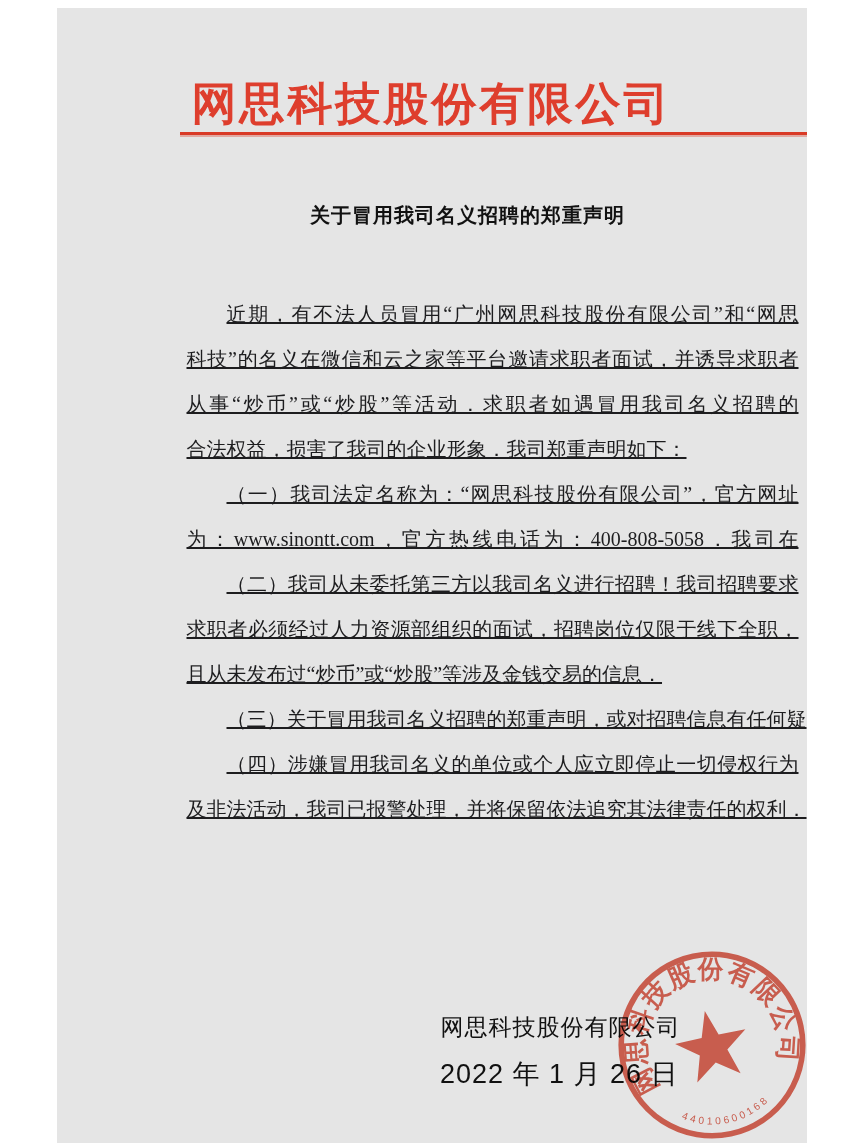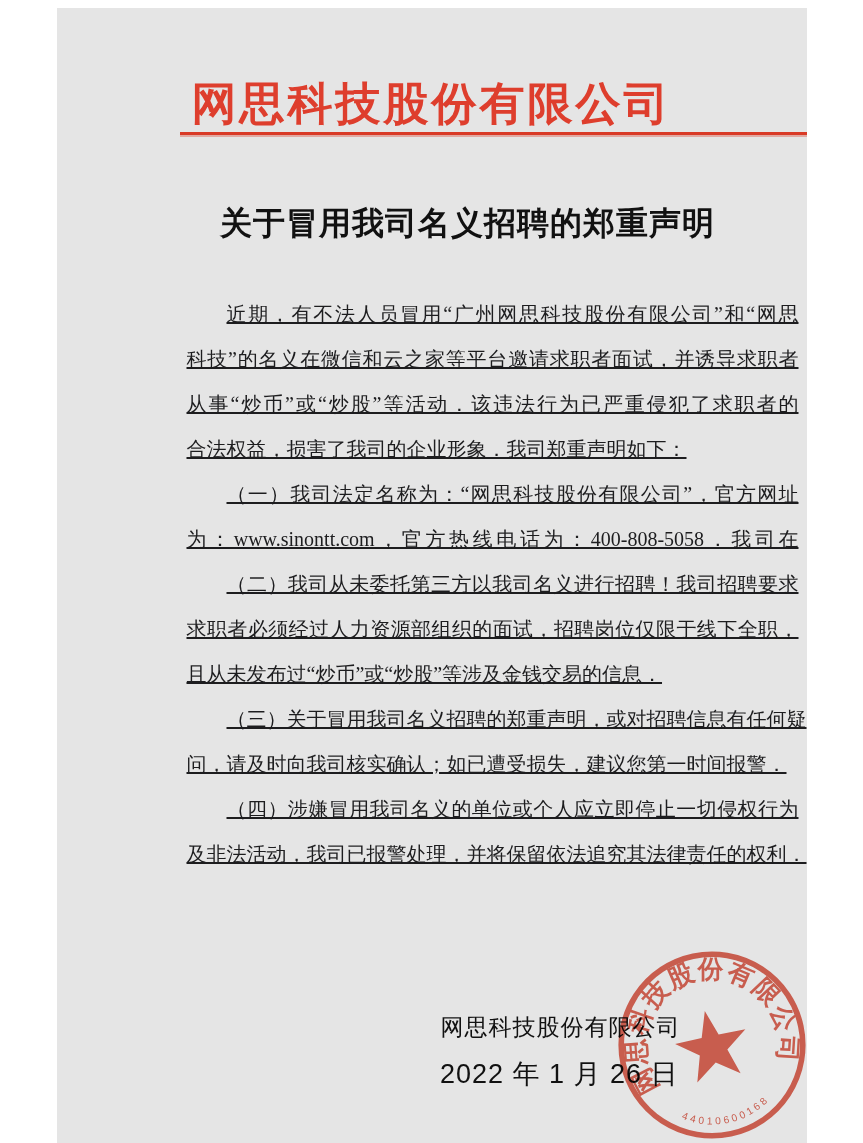--- a/index.html
+++ b/index.html
@@ -21,21 +21,21 @@
     font-family:"Liberation Serif","DejaVu Serif",serif;
   }
   .letterhead-rule{
     position:absolute;top:124px;left:123px;width:638px;height:3px;
     background:#d93a26;
     box-shadow:0 2px 0 rgba(217,58,38,.35);
   }
   .doc-title{
     position:absolute;top:194px;left:0;width:100%;
     text-align:center;
-    font-size:32px;font-weight:700;letter-spacing:1px;
+    font-size:20px;font-weight:700;letter-spacing:1px;
     color:#111111;
     font-family:"Liberation Sans","DejaVu Sans",sans-serif;
     padding-left:36px;
   }
   .body-text{
     position:absolute;top:284px;left:130px;width:612px;
     font-size:20px;
     color:#1d1d1f;
     text-decoration:underline;
   }
@@ -83,29 +83,28 @@
 <div class="page">
 
   <div class="letterhead">网思科技股份有限公司</div>
   <div class="letterhead-rule"></div>
 
   <div class="doc-title">关于冒用我司名义招聘的郑重声明</div>
 
   <div class="body-text">
       <div class="line indent">近期，有不法人员冒用“广州网思科技股份有限公司”和“网思</div>
       <div class="line">科技”的名义在微信和云之家等平台邀请求职者面试，并诱导求职者</div>
-      <div class="line">从事“炒币”或“炒股”等活动．该违法行为已严重侵犯了求职者的</div>
+      <div class="line">从事“炒币”或“炒股”等活动．求职者如遇冒用我司名义招聘的</div>
       <div class="line last">合法权益，损害了我司的企业形象．我司郑重声明如下：</div>
       <div class="line indent">（一）我司法定名称为：“网思科技股份有限公司”，官方网址</div>
       <div class="line">为：www.sinontt.com，官方热线电话为：400-808-5058．我司在</div>
       <div class="line indent">（二）我司从未委托第三方以我司名义进行招聘！我司招聘要求</div>
       <div class="line">求职者必须经过人力资源部组织的面试，招聘岗位仅限于线下全职，</div>
       <div class="line last">且从未发布过“炒币”或“炒股”等涉及金钱交易的信息．</div>
       <div class="line indent">（三）关于冒用我司名义招聘的郑重声明，或对招聘信息有任何疑</div>
-      <div class="line last">问，请及时向我司核实确认；如已遭受损失，建议您第一时间报警．</div>
       <div class="line indent">（四）涉嫌冒用我司名义的单位或个人应立即停止一切侵权行为</div>
       <div class="line">及非法活动，我司已报警处理，并将保留依法追究其法律责任的权利．</div>
     </div>
 
   <div class="signature">网思科技股份有限公司</div>
   <div class="sign-date">2022 年 1 月 26 日</div>
 
   <div class="seal">
     <svg viewBox="0 0 200 200">
       <defs>

